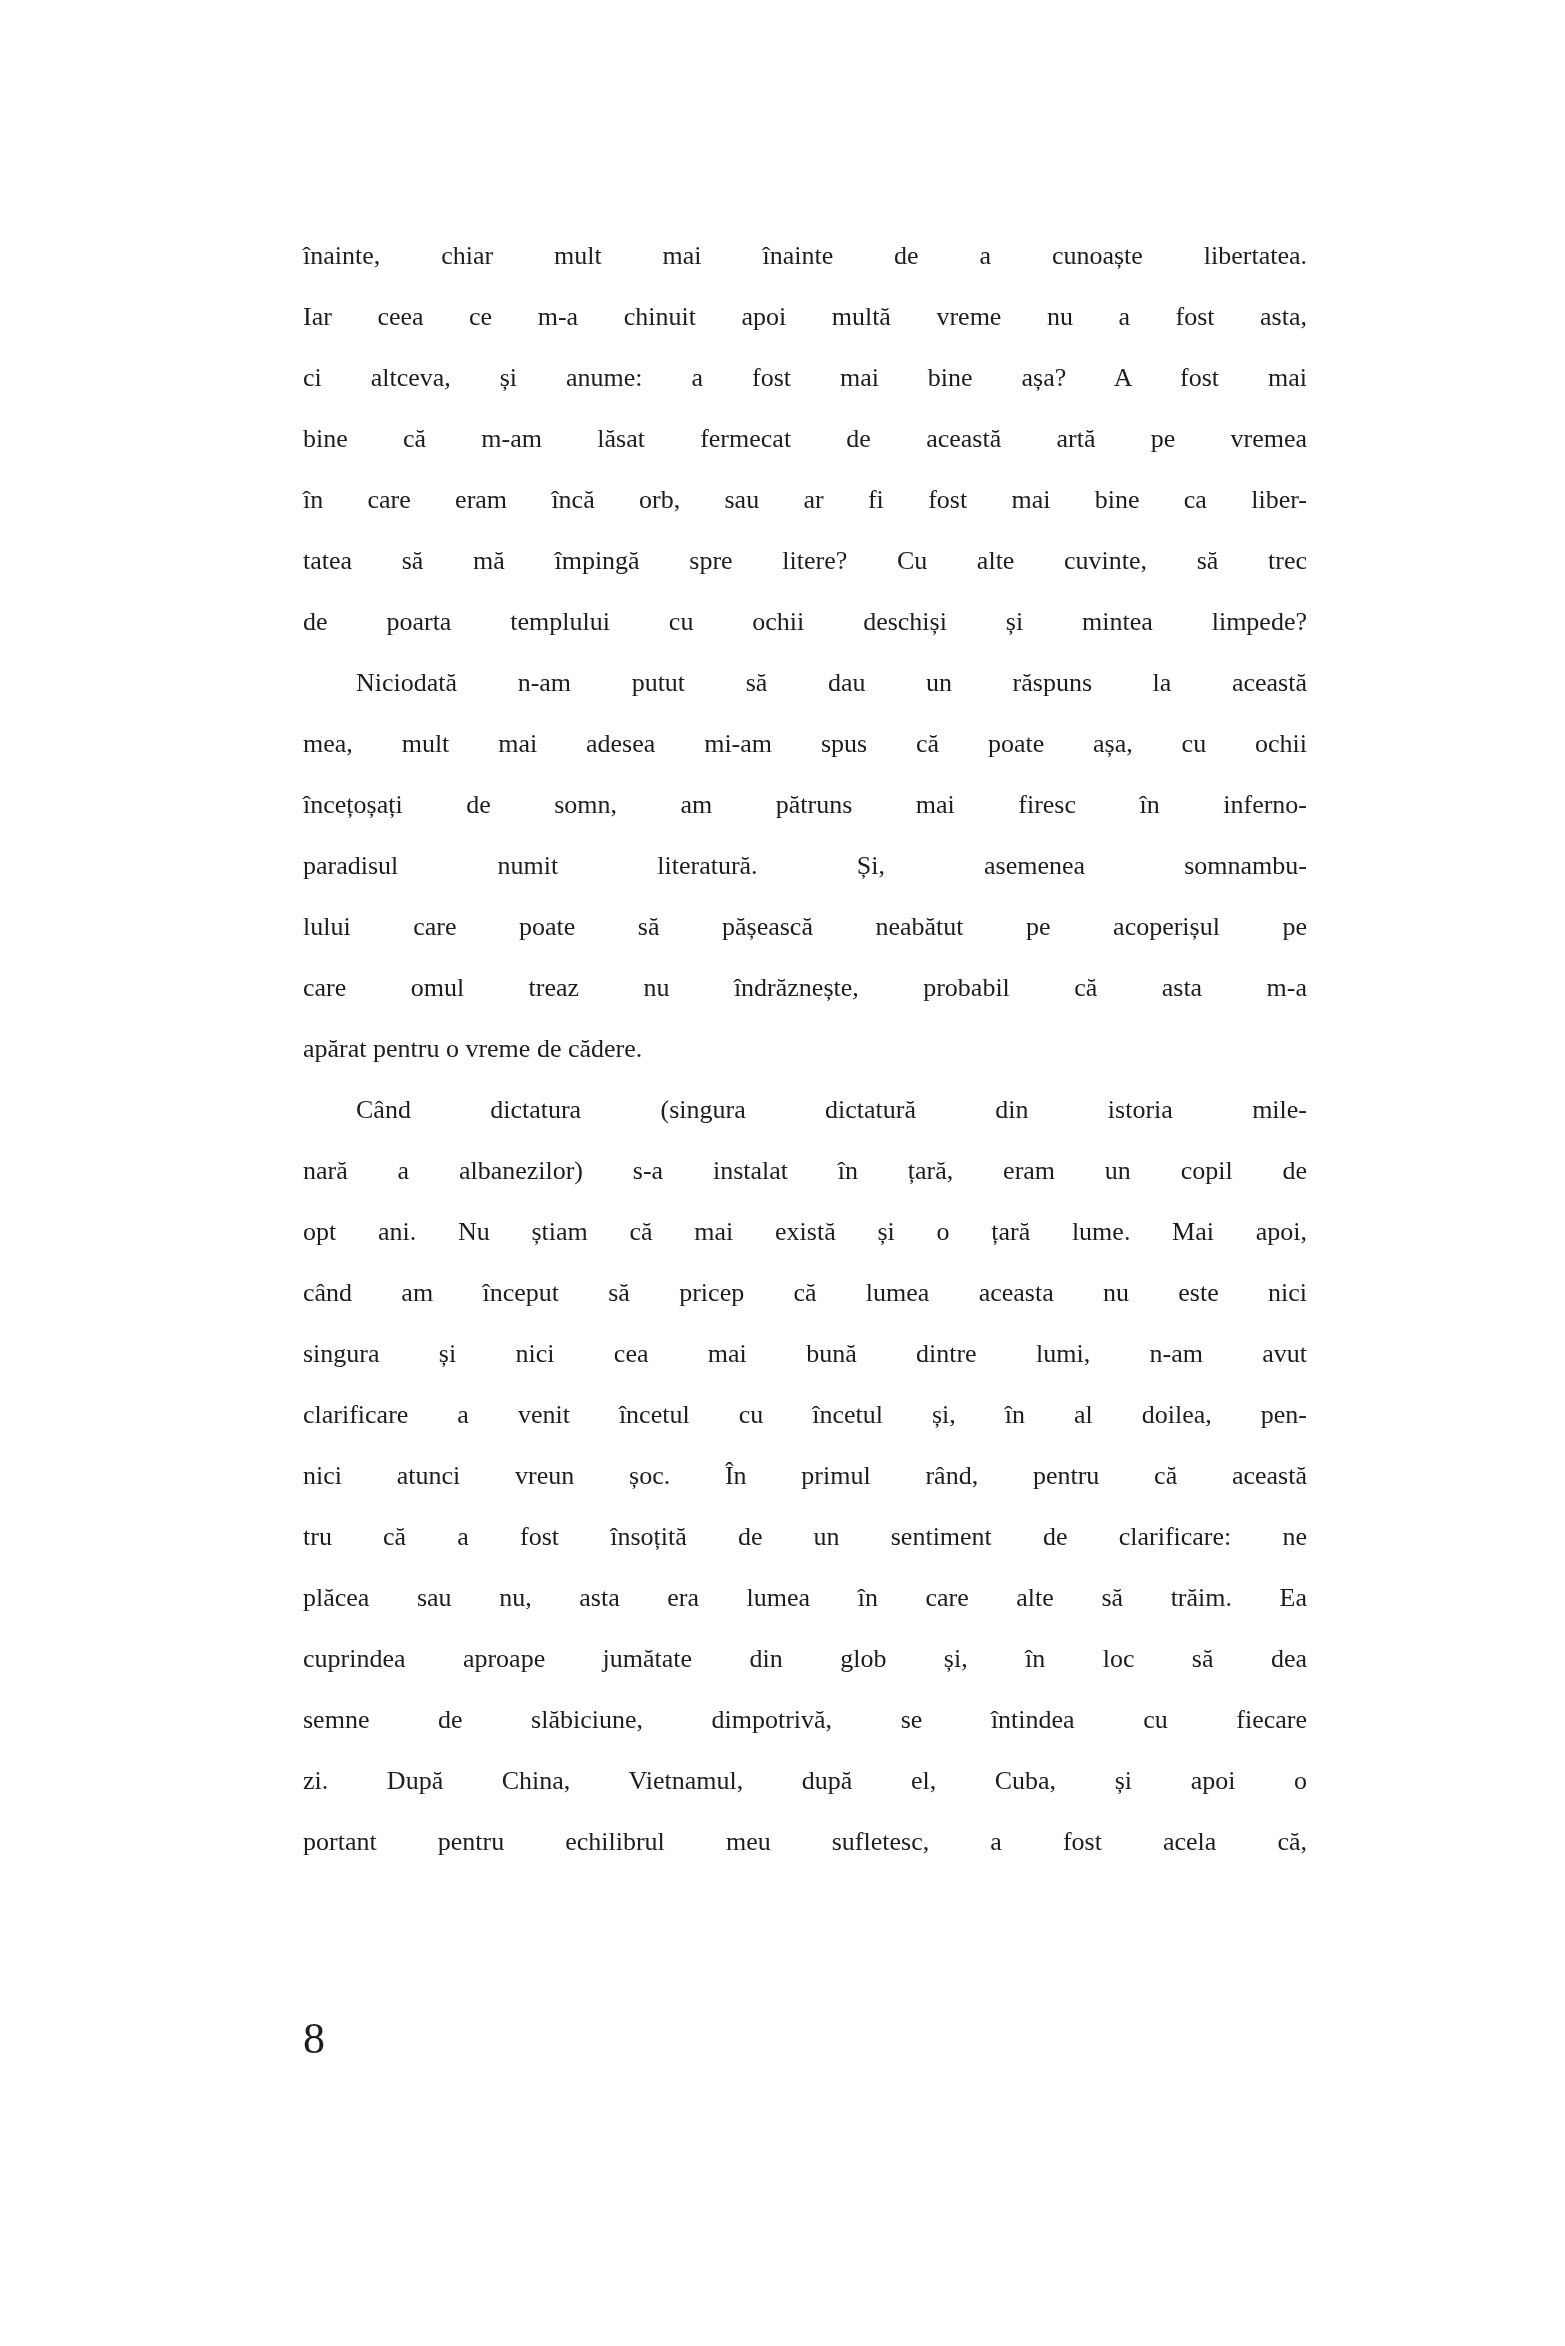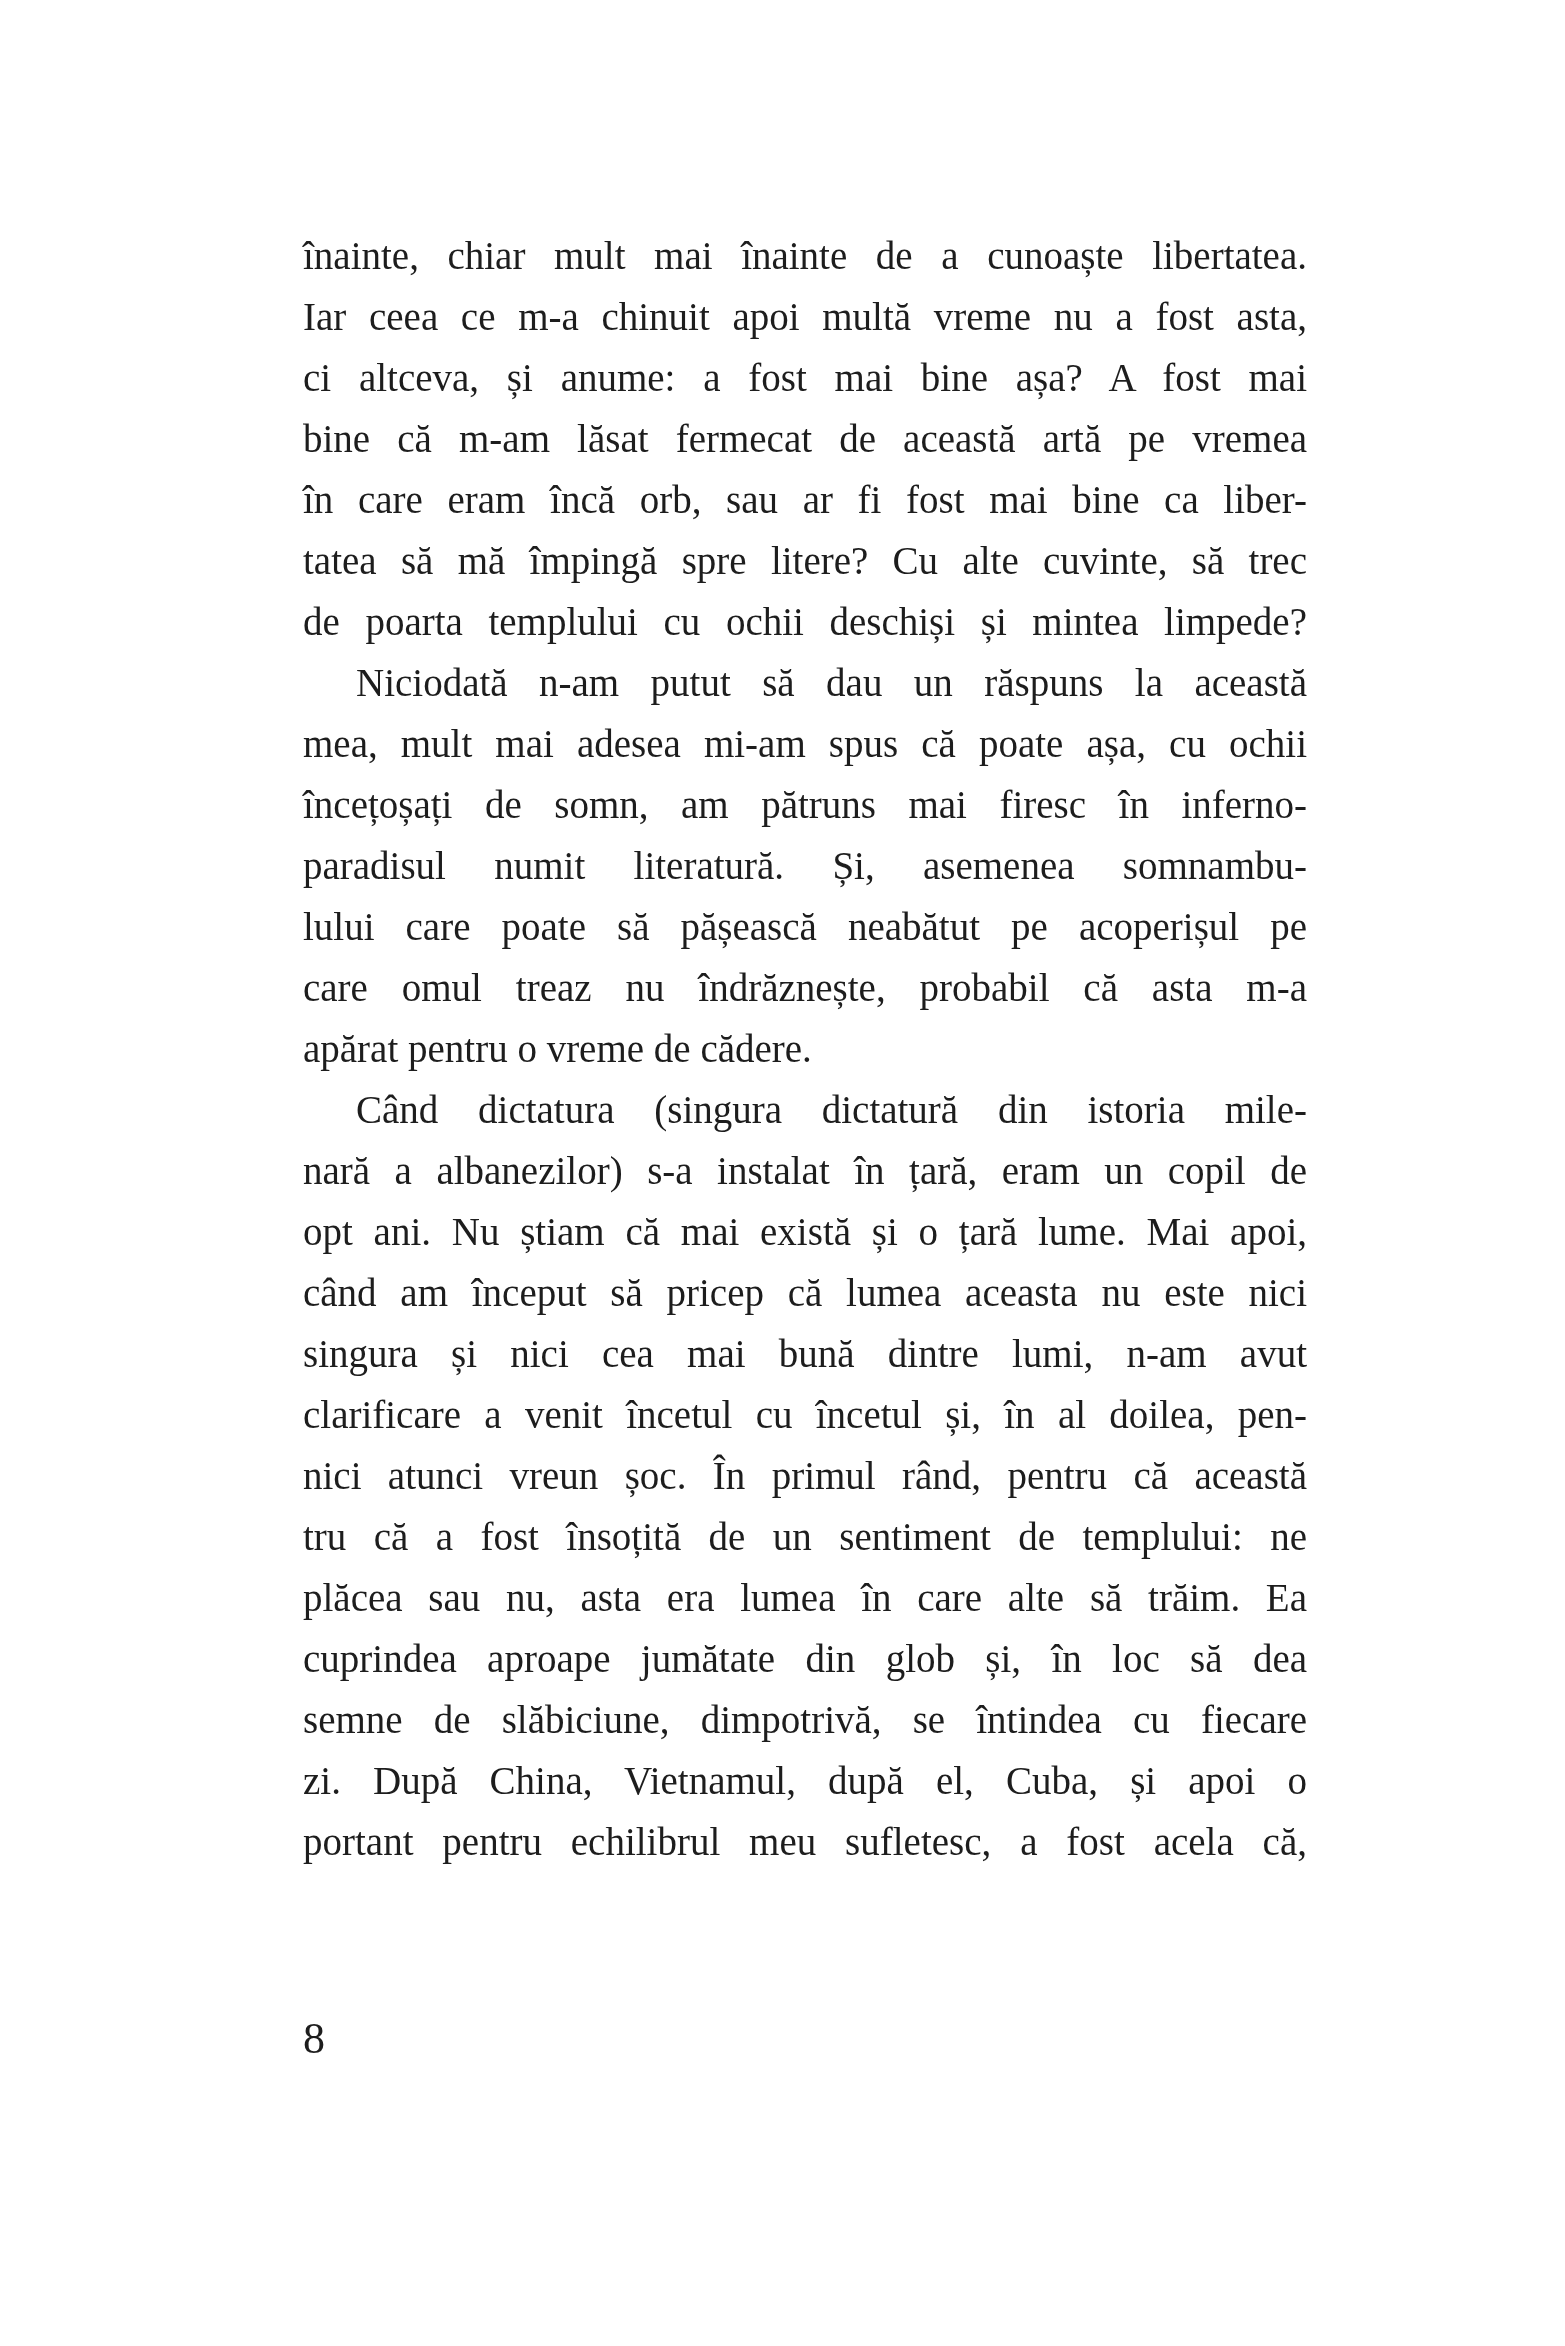--- a/index.html
+++ b/index.html
@@ -20,21 +20,21 @@
     width: 1565px;
     height: 2347px;
     background: #ffffff;
   }
   .text-block {
     position: absolute;
     left: 303px;
     top: 225px;
     width: 1004px;
     font-family: "Liberation Serif", "DejaVu Serif", serif;
-    font-size: 39px;
+    font-size: 26px;
     line-height: 61px;
     color: #1d1d1d;
     -webkit-font-smoothing: antialiased;
   }
   .line {
     text-align: justify;
     white-space: normal;
   }
   .line.fill {
     text-align-last: justify;
@@ -71,21 +71,21 @@
       <div class="line fill">lului care poate să pășească neabătut pe acoperișul pe</div>
       <div class="line fill">care omul treaz nu îndrăznește, probabil că asta m-a</div>
       <div class="line">apărat pentru o vreme de cădere.</div>
       <div class="line fill indent">Când dictatura (singura dictatură din istoria mile-</div>
       <div class="line fill">nară a albanezilor) s-a instalat în țară, eram un copil de</div>
       <div class="line fill">opt ani. Nu știam că mai există și o țară lume. Mai apoi,</div>
       <div class="line fill">când am început să pricep că lumea aceasta nu este nici</div>
       <div class="line fill">singura și nici cea mai bună dintre lumi, n-am avut</div>
       <div class="line fill">clarificare a venit încetul cu încetul și, în al doilea, pen-</div>
       <div class="line fill">nici atunci vreun șoc. În primul rând, pentru că această</div>
-      <div class="line fill">tru că a fost însoțită de un sentiment de templului: ne</div>
+      <div class="line fill">tru că a fost însoțită de un sentiment de clarificare: ne</div>
       <div class="line fill">plăcea sau nu, asta era lumea în care alte să trăim. Ea</div>
       <div class="line fill">cuprindea aproape jumătate din glob și, în loc să dea</div>
       <div class="line fill">semne de slăbiciune, dimpotrivă, se întindea cu fiecare</div>
       <div class="line fill">zi. După China, Vietnamul, după el, Cuba, și apoi o</div>
       <div class="line fill">portant pentru echilibrul meu sufletesc, a fost acela că,</div>
     </div>
   <div class="page-number">8</div>
 </div>
 
 

